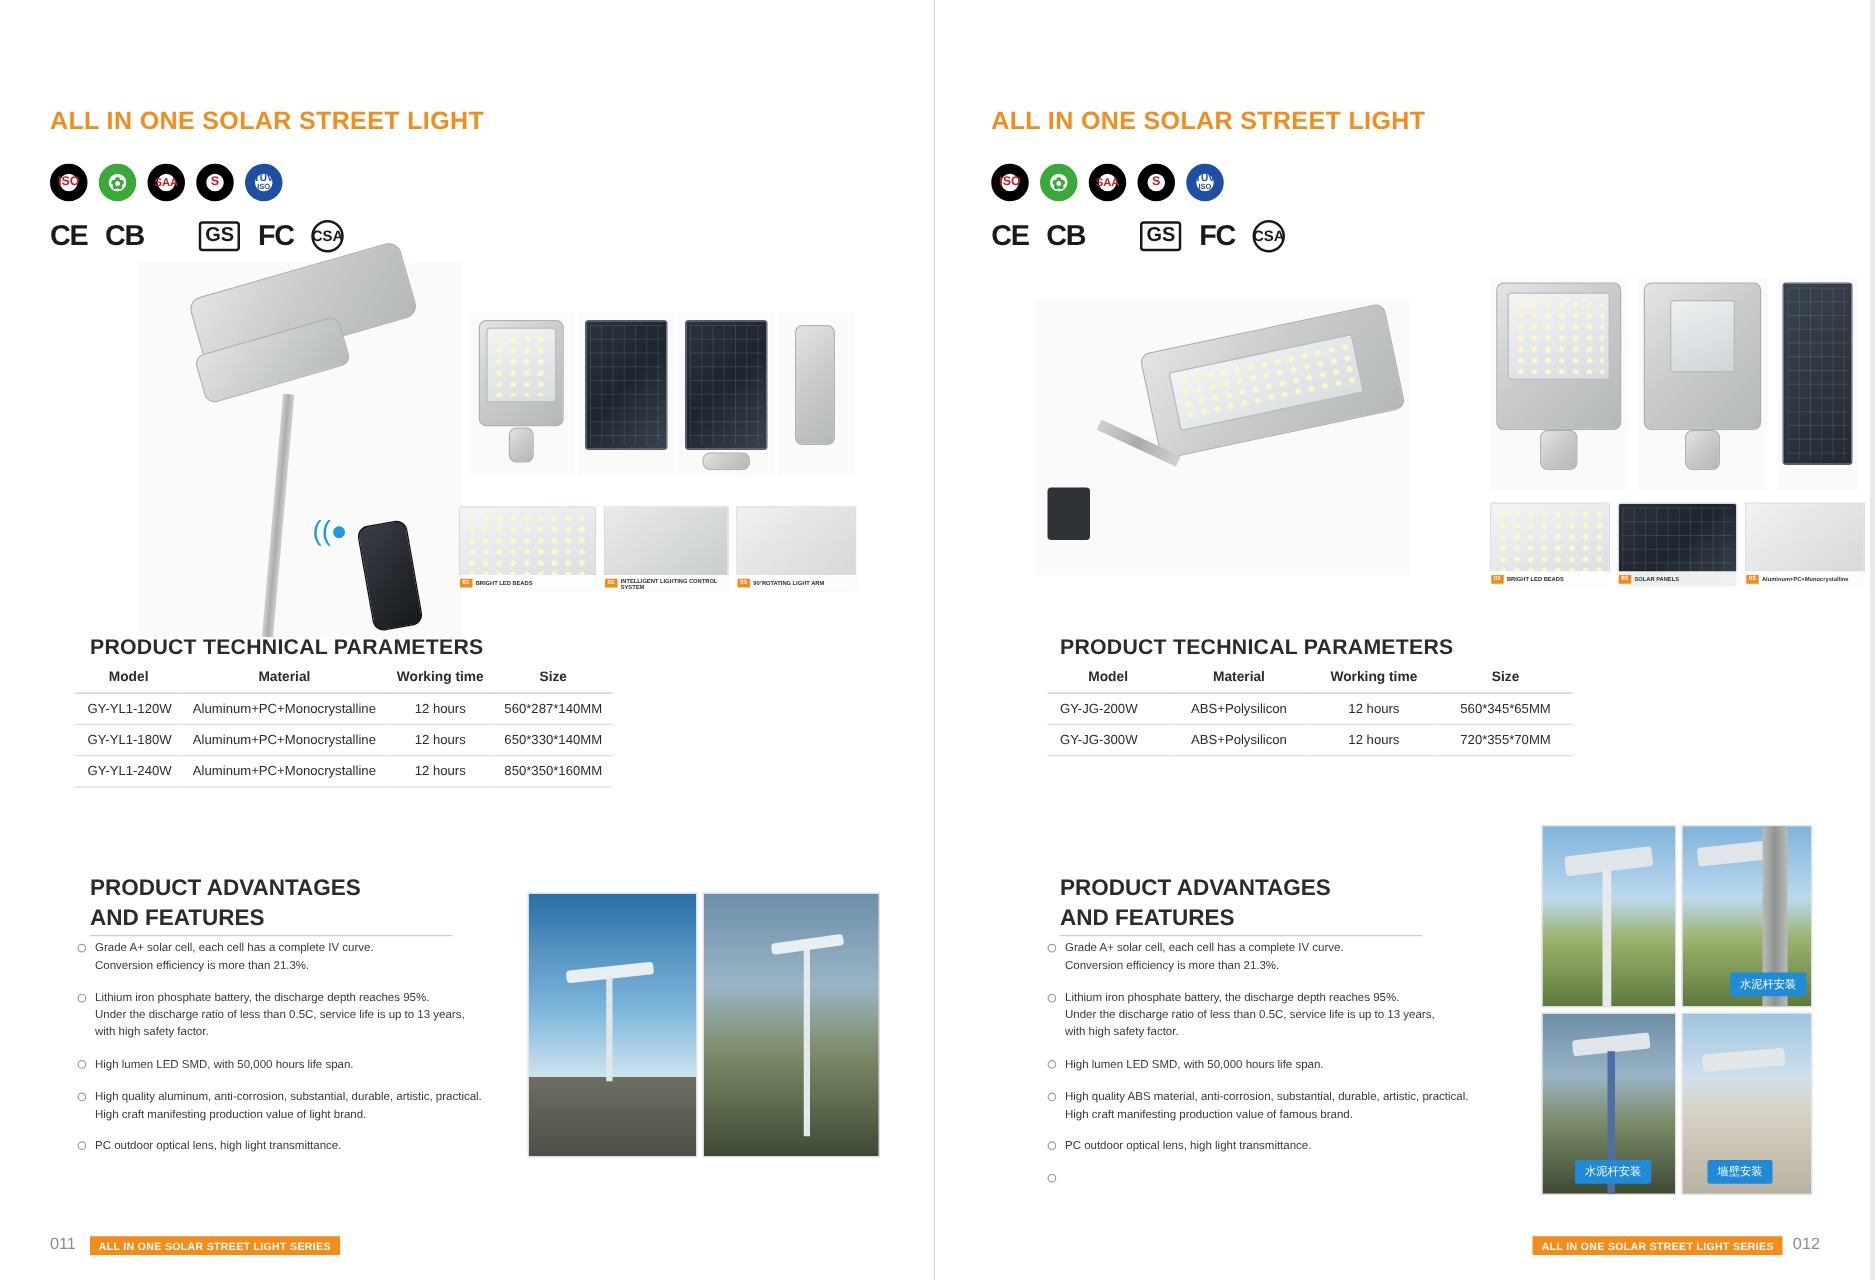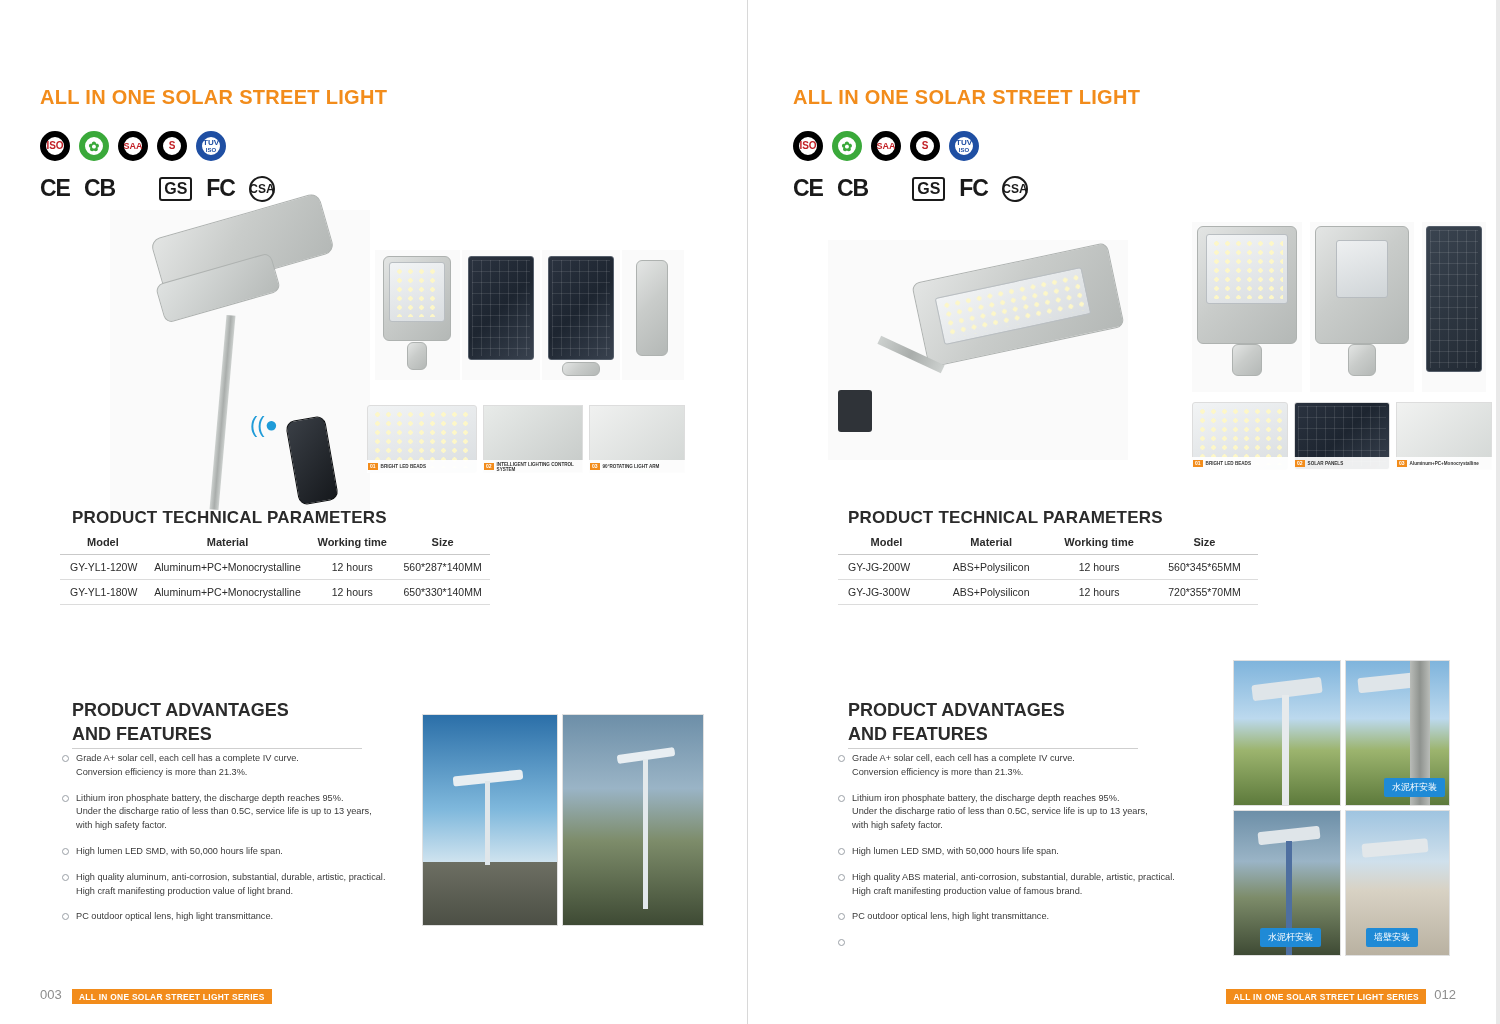--- a/index.html
+++ b/index.html
@@ -31,21 +31,21 @@
   }
   .sec-head {
     font-size:17px; font-weight:bold; color:#2b2b2b;
     letter-spacing:0.2px;
   }
 
   
   .cert-row { position:absolute; display:flex; align-items:center; gap:9px; }
   .badge {
     width:30px; height:30px; border-radius:50%;
-    border:6px solid #000000;
+    border:8px solid #000000;
     display:flex; align-items:center; justify-content:center;
     font-size:10px; font-weight:bold; color:#c22026;
     background:#fff;
     line-height:1;
     text-align:center;
   }
   .badge.green { border-color:#3aa93a; color:#3aa93a; }
   .badge.blue  { border-color:#1f4fa3; color:#1f4fa3; }
   .badge.saa   { font-size:9px; }
   .badge.tuv   { flex-direction:column; font-size:8px; }
@@ -276,20 +276,26 @@
           <td>Aluminum+PC+Monocrystalline</td>
           <td>12 hours</td>
           <td>560*287*140MM</td>
         </tr>
         <tr>
           <td class="model">GY-YL1-180W</td>
           <td>Aluminum+PC+Monocrystalline</td>
           <td>12 hours</td>
           <td>650*330*140MM</td>
         </tr>
+        <tr>
+          <td class="model">GY-YL1-240W</td>
+          <td>Aluminum+PC+Monocrystalline</td>
+          <td>12 hours</td>
+          <td>850*350*160MM</td>
+        </tr>
       </tbody>
     </table>
 
     <div class="adv-head" style="left:72px; top:698px;">
       <span>PRODUCT ADVANTAGES</span><br>
       <span>AND FEATURES</span>
     </div>
     <div class="adv-rule" style="left:72px; top:748px; width:290px;"></div>
 
     <div class="bullets" style="left:62px; top:752px;">
@@ -321,21 +327,21 @@
 
     <div class="scene sky-night" style="left:422px; top:714px; width:136px; height:212px;">
       <div style="position:absolute;left:30px;top:58px;width:70px;height:10px;background:#e8eef2;border-radius:3px;transform:rotate(-6deg);"></div>
       <div style="position:absolute;left:62px;top:66px;width:5px;height:84px;background:#dfe6ea;"></div>
     </div>
     <div class="scene sky-eve" style="left:562px; top:714px; width:142px; height:212px;">
       <div style="position:absolute;left:54px;top:36px;width:58px;height:9px;background:#e8eef2;border-radius:3px;transform:rotate(-8deg);"></div>
       <div style="position:absolute;left:80px;top:44px;width:5px;height:150px;background:#e3e9ec;"></div>
     </div>
 
-    <div class="folio" style="left:40px;">003</div>
+    <div class="folio" style="left:40px;">011</div>
     <div class="folio-tag" style="left:72px;">ALL IN ONE SOLAR STREET LIGHT SERIES</div>
   </div>
 
   <div class="gutter"></div>
 
   <div class="page right">
 
     <div class="title" style="left:45px; top:86px;">ALL IN ONE SOLAR STREET LIGHT</div>
 
     <div class="cert-row" style="left:45px; top:131px;">

